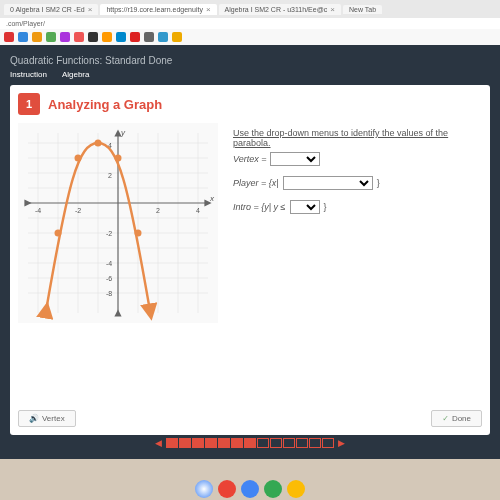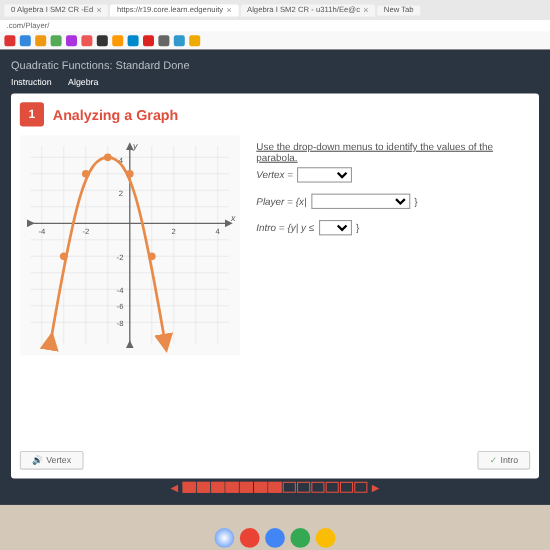--- a/index.html
+++ b/index.html
@@ -325,21 +325,21 @@
       </div>
     </div>
 
     <div class="bottom-bar">
       <button class="btn">
         <span>🔊</span>
         <span>Vertex</span>
       </button>
       <button class="btn">
         <span style="color:#7a7">✓</span>
-        <span>Intro</span>
+        <span>Done</span>
       </button>
     </div>
   </div>
 
   <div class="progress-strip">
     <span class="prog-arrow">◀</span>
     <div class="prog-box filled"></div>
     <div class="prog-box filled"></div>
     <div class="prog-box filled"></div>
     <div class="prog-box filled"></div>

